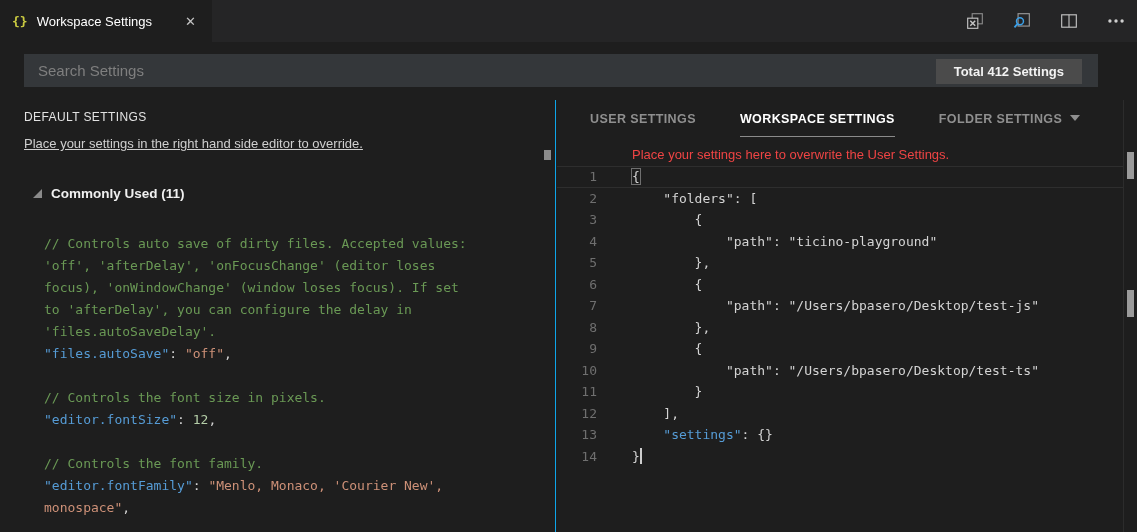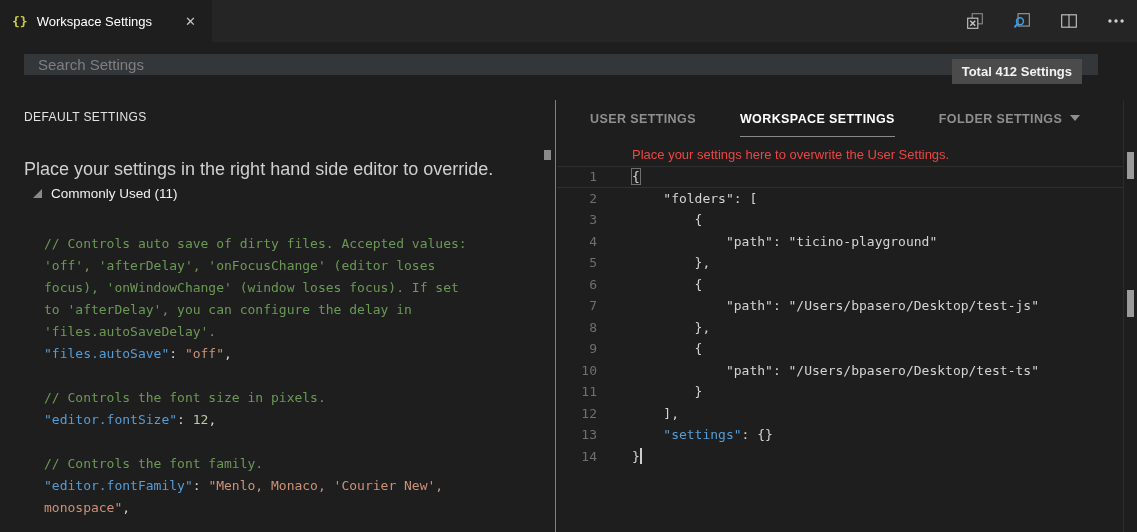--- a/index.html
+++ b/index.html
@@ -13,39 +13,39 @@
   
   .tab-bar { position:absolute; top:0; left:0; right:0; height:42px; background:#252526; display:flex; }
   .tab { width:212px; height:42px; background:#1e1e1e; display:flex; align-items:center; padding:0 12px; cursor:pointer; }
   .tab-icon { color:#cbcb41; font-family:"DejaVu Sans Mono", monospace; font-size:13px; font-weight:bold; margin-right:9px; }
   .tab-title { color:#ffffff; font-size:13px; }
   .tab-close { margin-left:auto; color:#c5c5c5; font-size:13px; padding:2px 4px; }
   .toolbar { position:absolute; top:0; right:8px; height:42px; display:flex; align-items:center; gap:21px; }
   .tb-icon { width:26px; height:26px; display:flex; align-items:center; justify-content:center; cursor:pointer; }
   
   .search-input {
-    position:absolute; top:54px; left:24px; width:1074px; height:21px;
+    position:absolute; top:54px; left:24px; width:1074px; height:33px;
     background:#34373a; border:none; outline:none;
     color:#dddddd; font-size:15px; padding:0 160px 0 14px;
     font-family:"Liberation Sans", sans-serif;
   }
   .search-input::placeholder { color:#7f7f7f; opacity:1; }
   .count-badge {
     position:absolute; top:59px; right:55px; height:25px; line-height:25px;
     background:#4b4b4b; color:#f2f2f2; font-size:13px; font-weight:bold;
-    padding:0 10px; white-space:nowrap;
+    padding:0 18px; white-space:nowrap;
   }
   
   .left-pane  { position:absolute; top:100px; left:0; width:556px; bottom:0; border-right:1px solid #0ea5e9; }
   .right-pane { position:absolute; top:100px; left:557px; right:0; bottom:0; }
   .lp-header  { position:absolute; top:10px; left:24px; font-size:12px; letter-spacing:.4px; color:#e3e3e3; }
-  .lp-desc    { position:absolute; top:59px; left:24px; font-size:18px; color:#cfcfcf; }
+  .lp-desc    { position:absolute; top:36px; left:24px; font-size:13px; color:#cfcfcf;text-decoration:underline; }
   .lp-section { position:absolute; top:86px; left:33px; display:flex; align-items:center; gap:9px; cursor:pointer; }
   .twistie { width:9px; height:9px; background:#8a8a8a; clip-path:polygon(100% 0, 100% 100%, 0 100%); }
-  .lp-section-label { font-size:13.5px; font-weight:normal; color:#f0f0f0; }
+  .lp-section-label { font-size:13.5px; font-weight:bold; color:#f0f0f0; }
   .lp-code { position:absolute; top:133px; left:44px; right:12px; }
   .lp-marker { position:absolute; top:50px; right:4px; width:7px; height:10px; background:#8b8b8b; }
   
   .rp-tabs { position:absolute; top:12px; left:33px; display:flex; gap:44px; }
   .rp-tab { font-size:12.5px; font-weight:600; letter-spacing:.4px; color:#8f8f8f; padding-bottom:10px; cursor:pointer; display:flex; align-items:flex-start; gap:8px; }
   .rp-tab.active { color:#ffffff; border-bottom:1px solid #8a8a8a; }
   .dropdown-arrow { width:0; height:0; border-left:5px solid transparent; border-right:5px solid transparent; border-top:6px solid #8f8f8f; margin-top:3px; }
   .rp-desc { position:absolute; top:47px; left:75px; font-size:13px; color:#ef4444; }
   .rp-code { position:absolute; top:66px; left:0; right:14px; }
   .rp-ruler { position:absolute; top:0; right:0; bottom:0; width:14px; border-left:1px solid #2c2c2c; }

